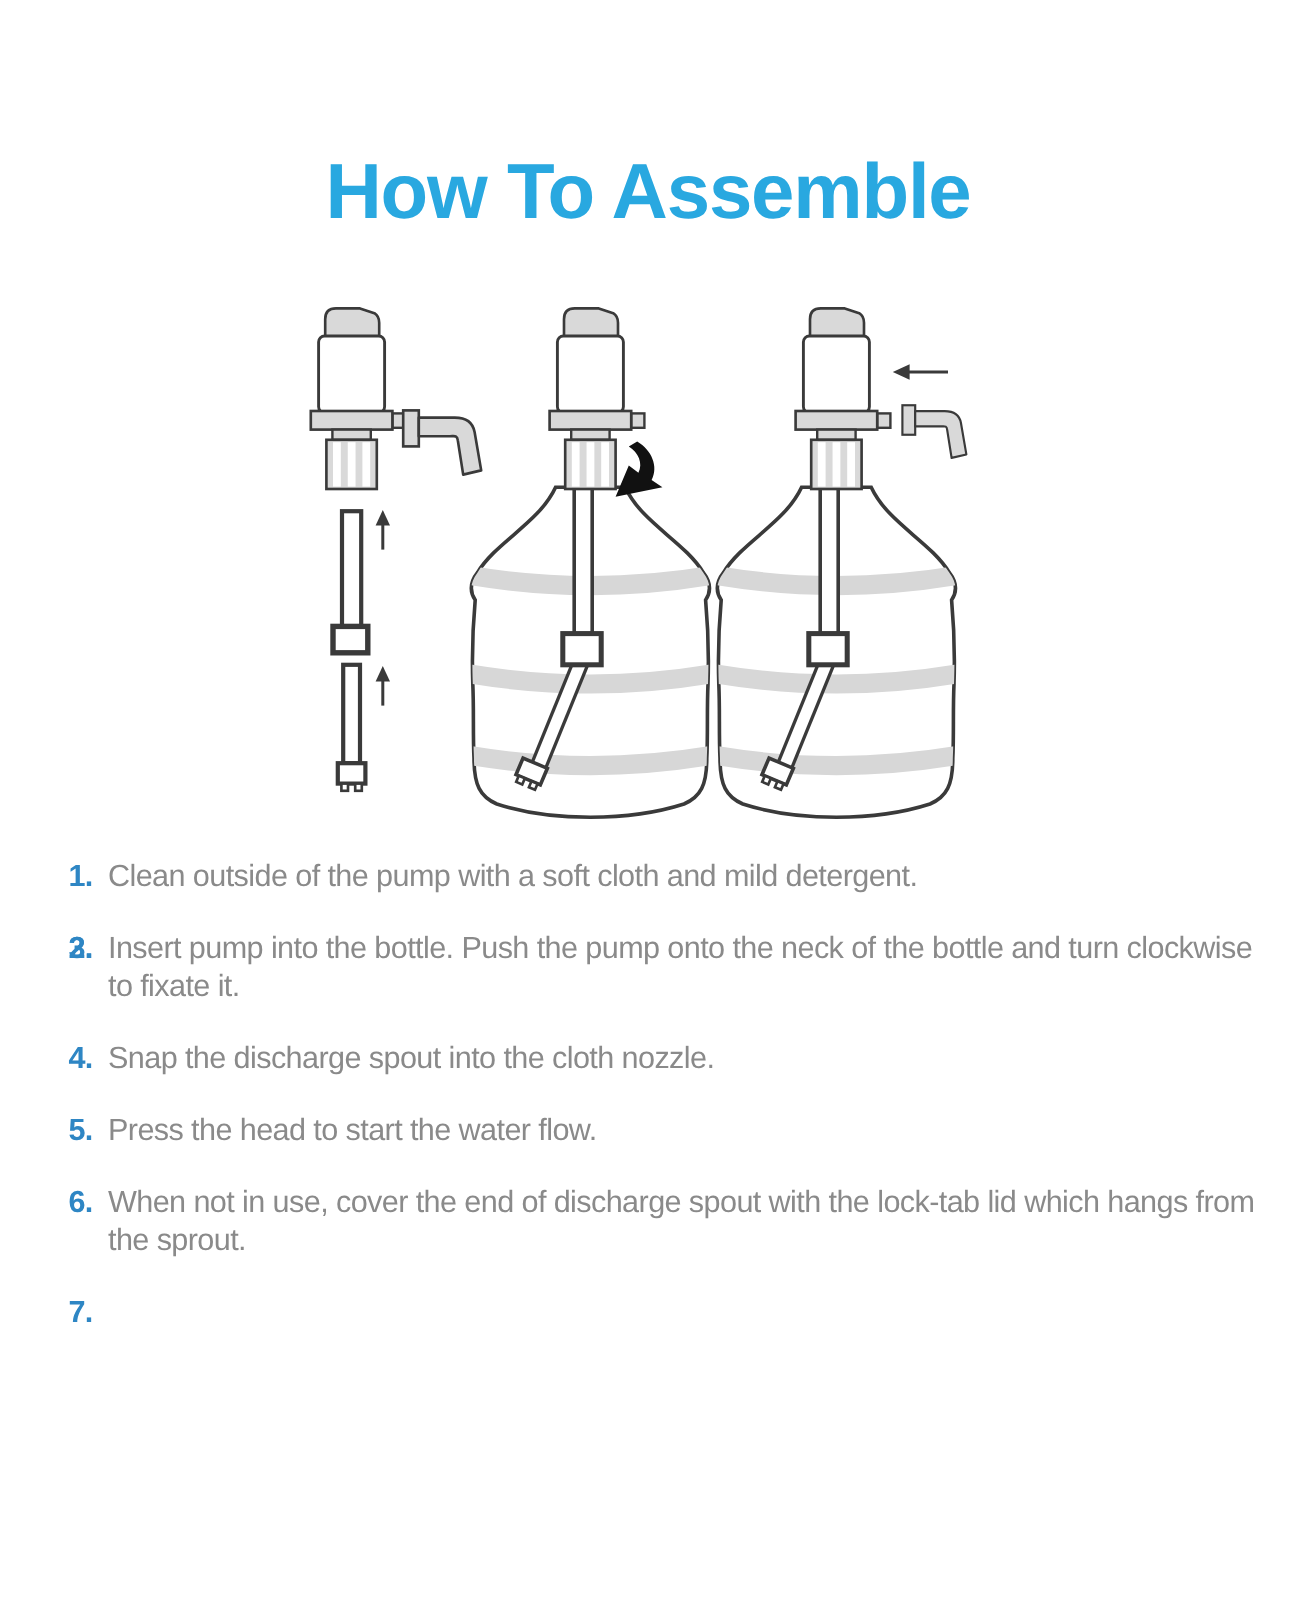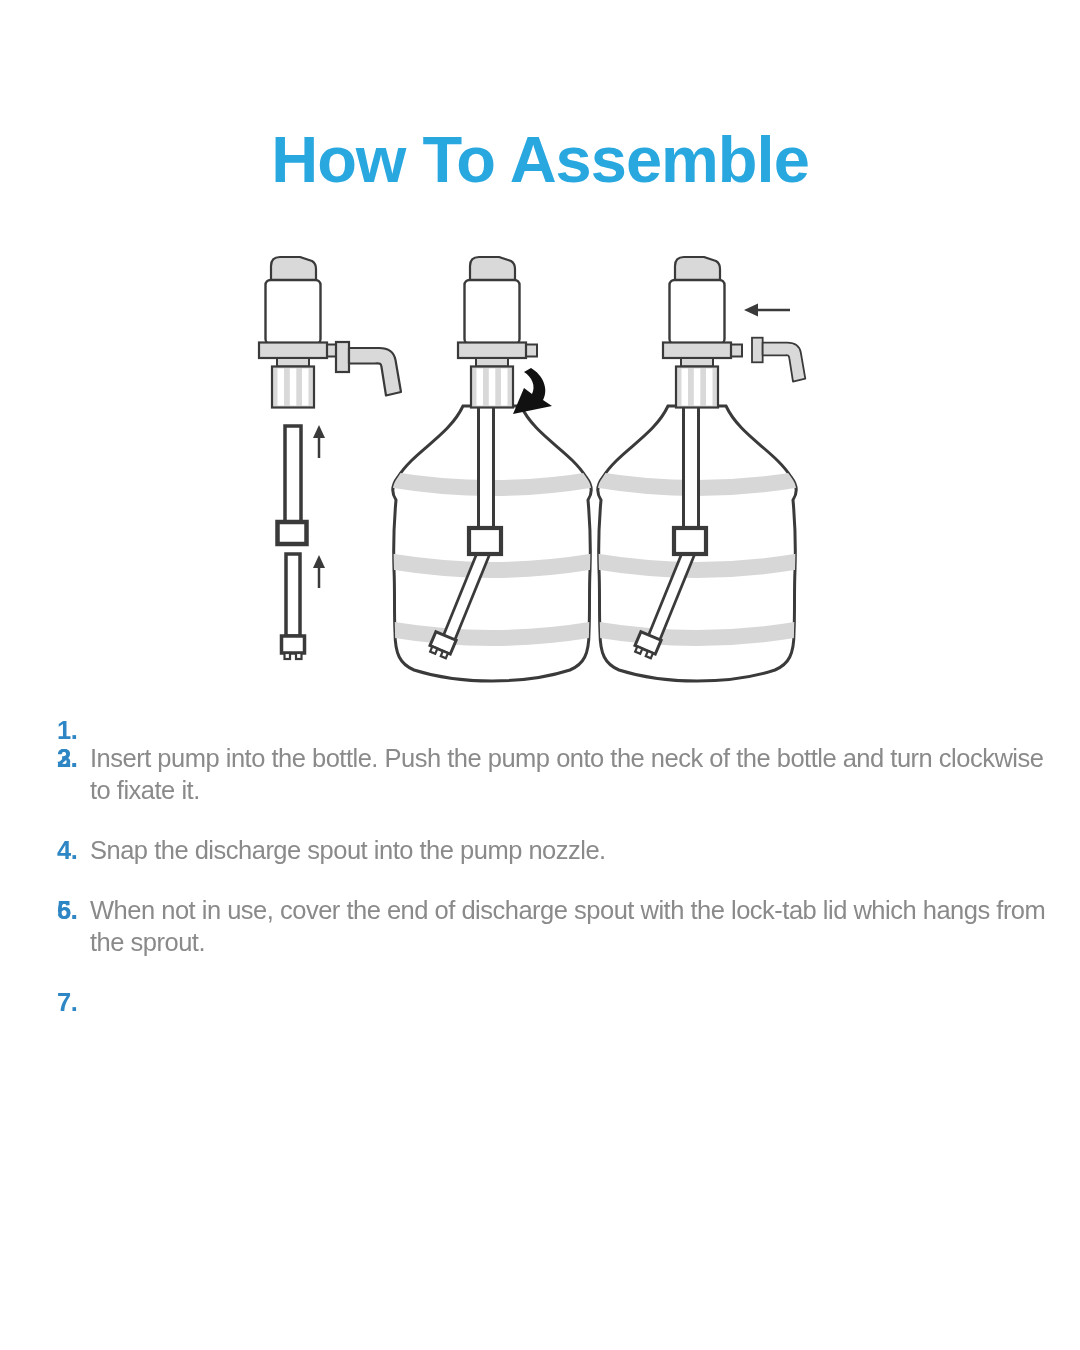--- a/index.html
+++ b/index.html
@@ -140,38 +140,40 @@
         </g>
         <use href="#spout-unit" xlink:href="#spout-unit" transform="translate(752,110) scale(0.82)"></use>
       </g>
     </svg>
   </div>
 
   <ol class="instructions">
 
       <li class="instruction">
         <span class="num">1.</span>
+        <span class="txt">Clean outside of the pump with a soft cloth and mild detergent.</span>
       </li>
 
       <li class="instruction">
         <span class="num">2.</span>
       </li>
 
       <li class="instruction">
         <span class="num">3.</span>
         <span class="txt">Insert pump into the bottle. Push the pump onto the neck of the bottle and turn clockwise to fixate it.</span>
       </li>
 
       <li class="instruction">
         <span class="num">4.</span>
-        <span class="txt">Snap the discharge spout into the pump nozzle.</span>
+        <span class="txt">Snap the discharge spout into the cloth nozzle.</span>
       </li>
 
       <li class="instruction">
         <span class="num">5.</span>
+        <span class="txt">Press the head to start the water flow.</span>
       </li>
 
       <li class="instruction">
         <span class="num">6.</span>
         <span class="txt">When not in use, cover the end of discharge spout with the lock-tab lid which hangs from the sprout.</span>
       </li>
 
       <li class="instruction">
         <span class="num">7.</span>
       </li>

